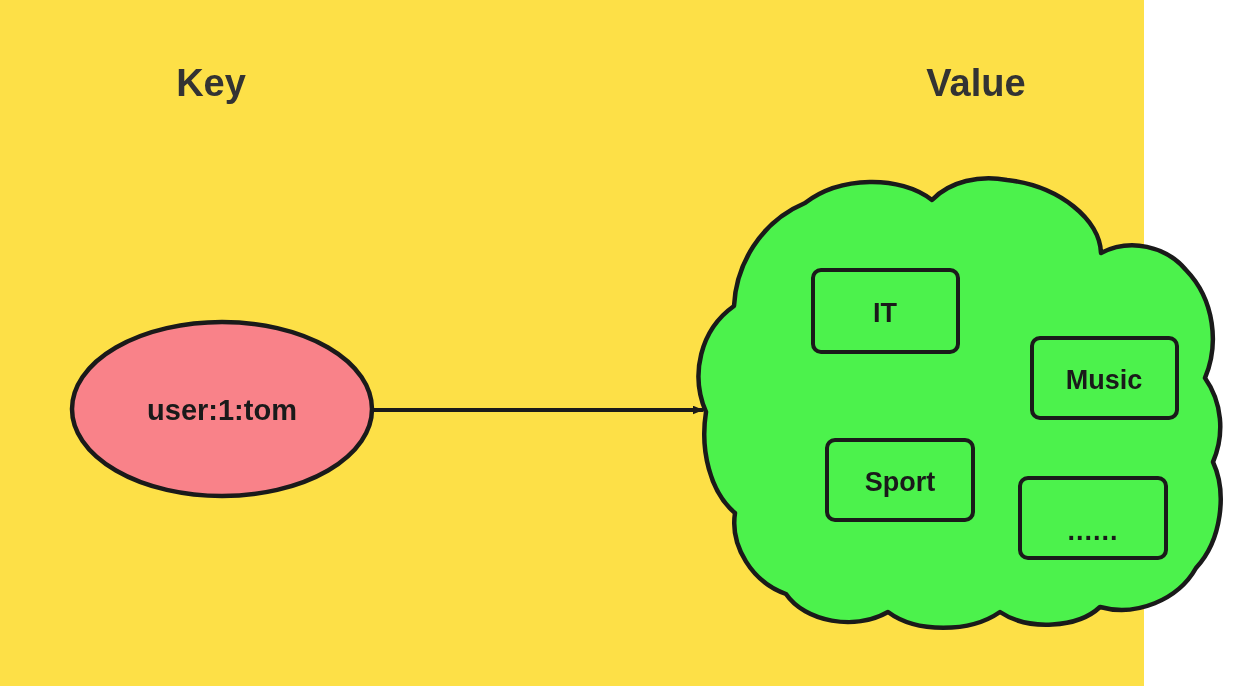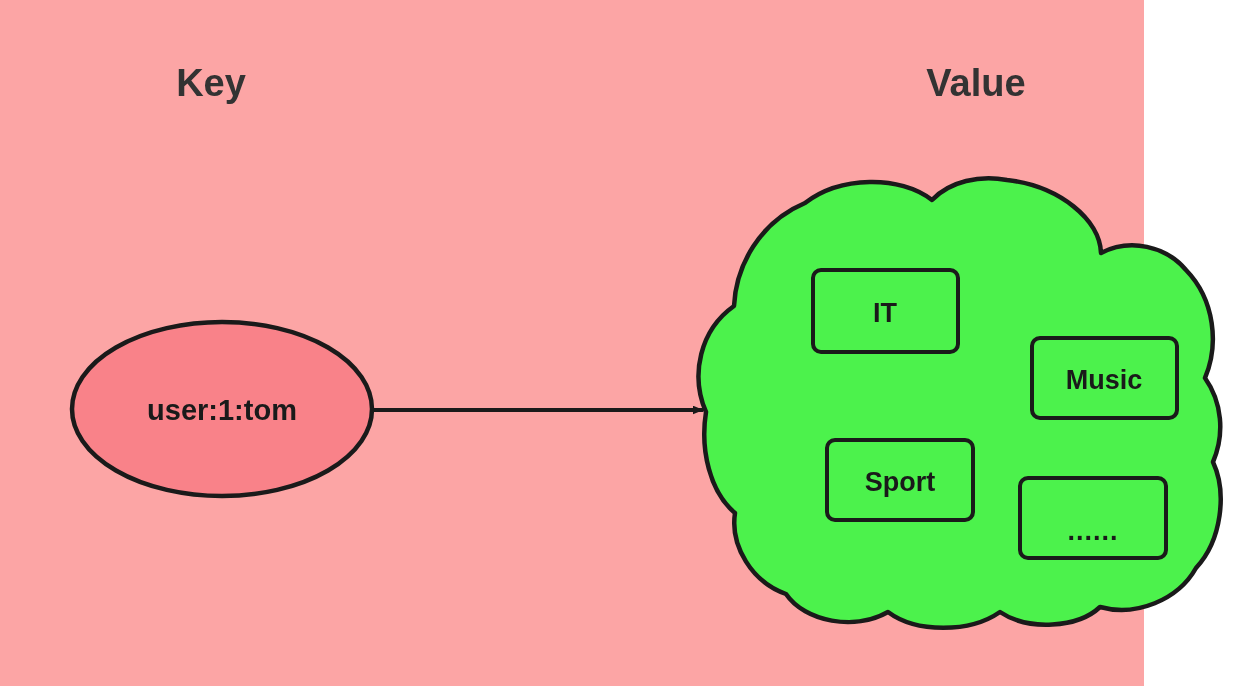--- a/index.html
+++ b/index.html
@@ -11,21 +11,21 @@
   body {
     width: 1254px;
     height: 686px;
     font-family: "Liberation Sans", sans-serif;
     overflow: hidden;
   }
   #diagram-root {
     position: relative;
     width: 1144px;
     height: 686px;
-    background: #fca5a5;
+    background: #fde047;
   }
   #diagram-svg {
     position: absolute;
     left: 0;
     top: 0;
     width: 1254px;
     height: 686px;
     display: block;
   }
   .col-heading {

